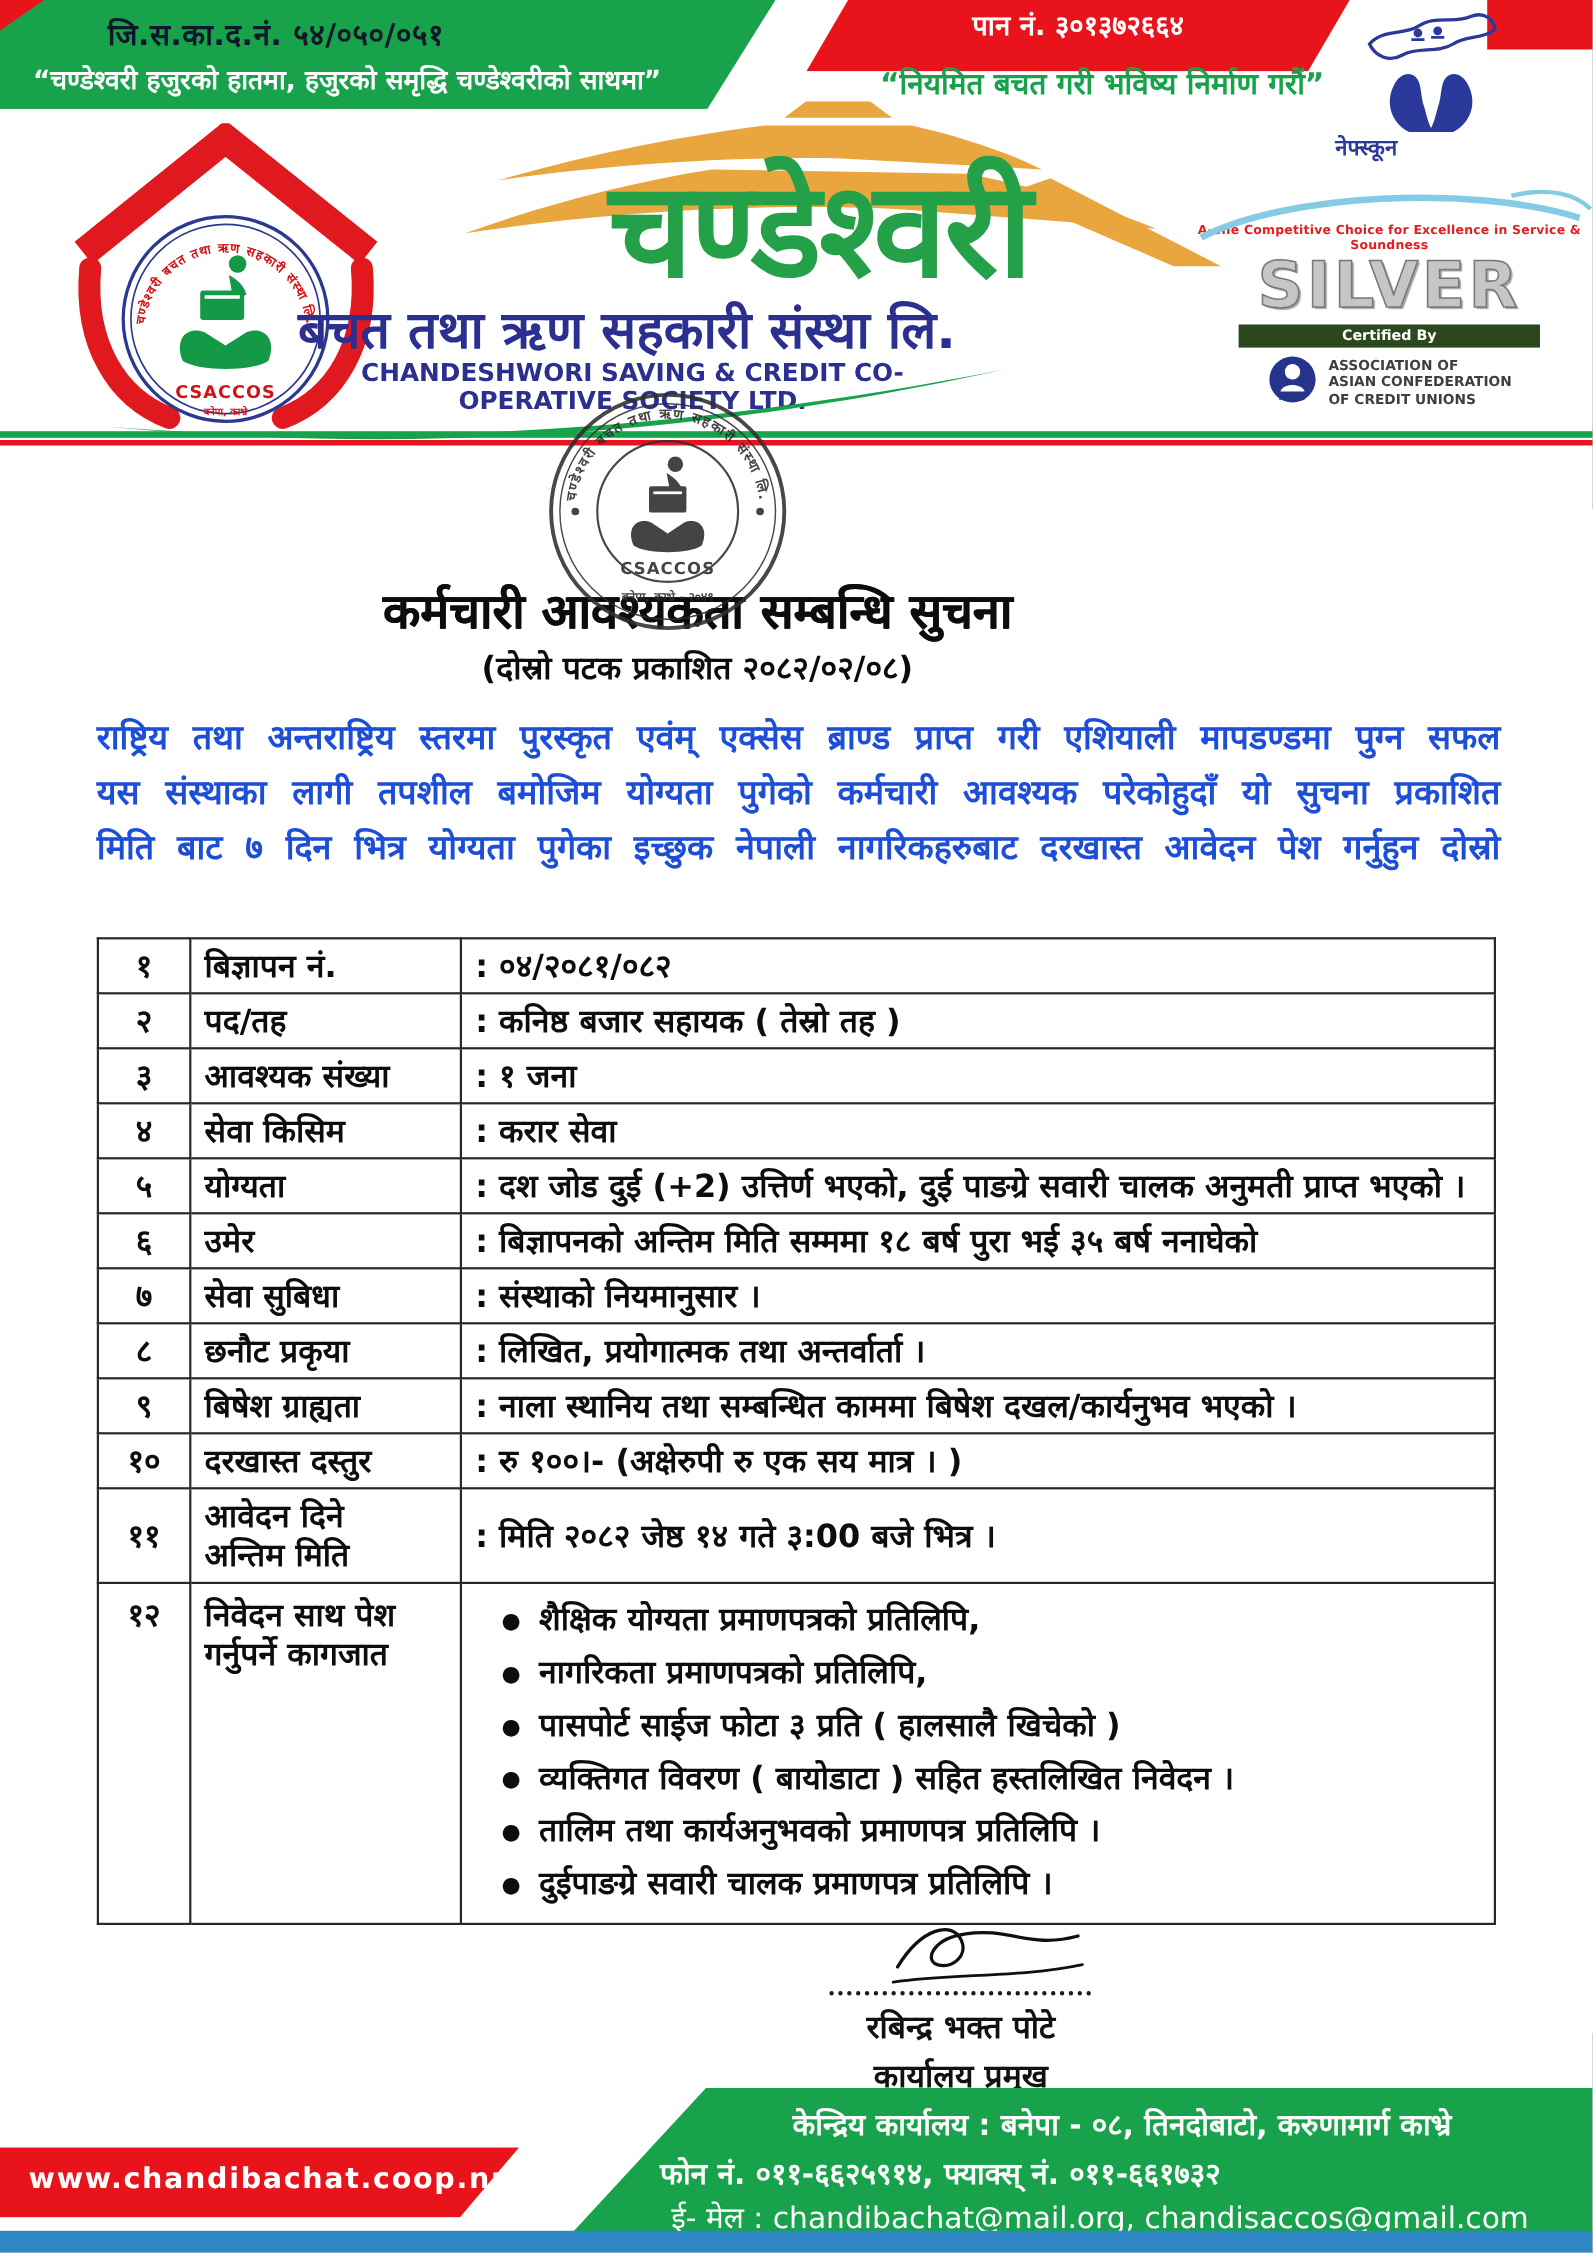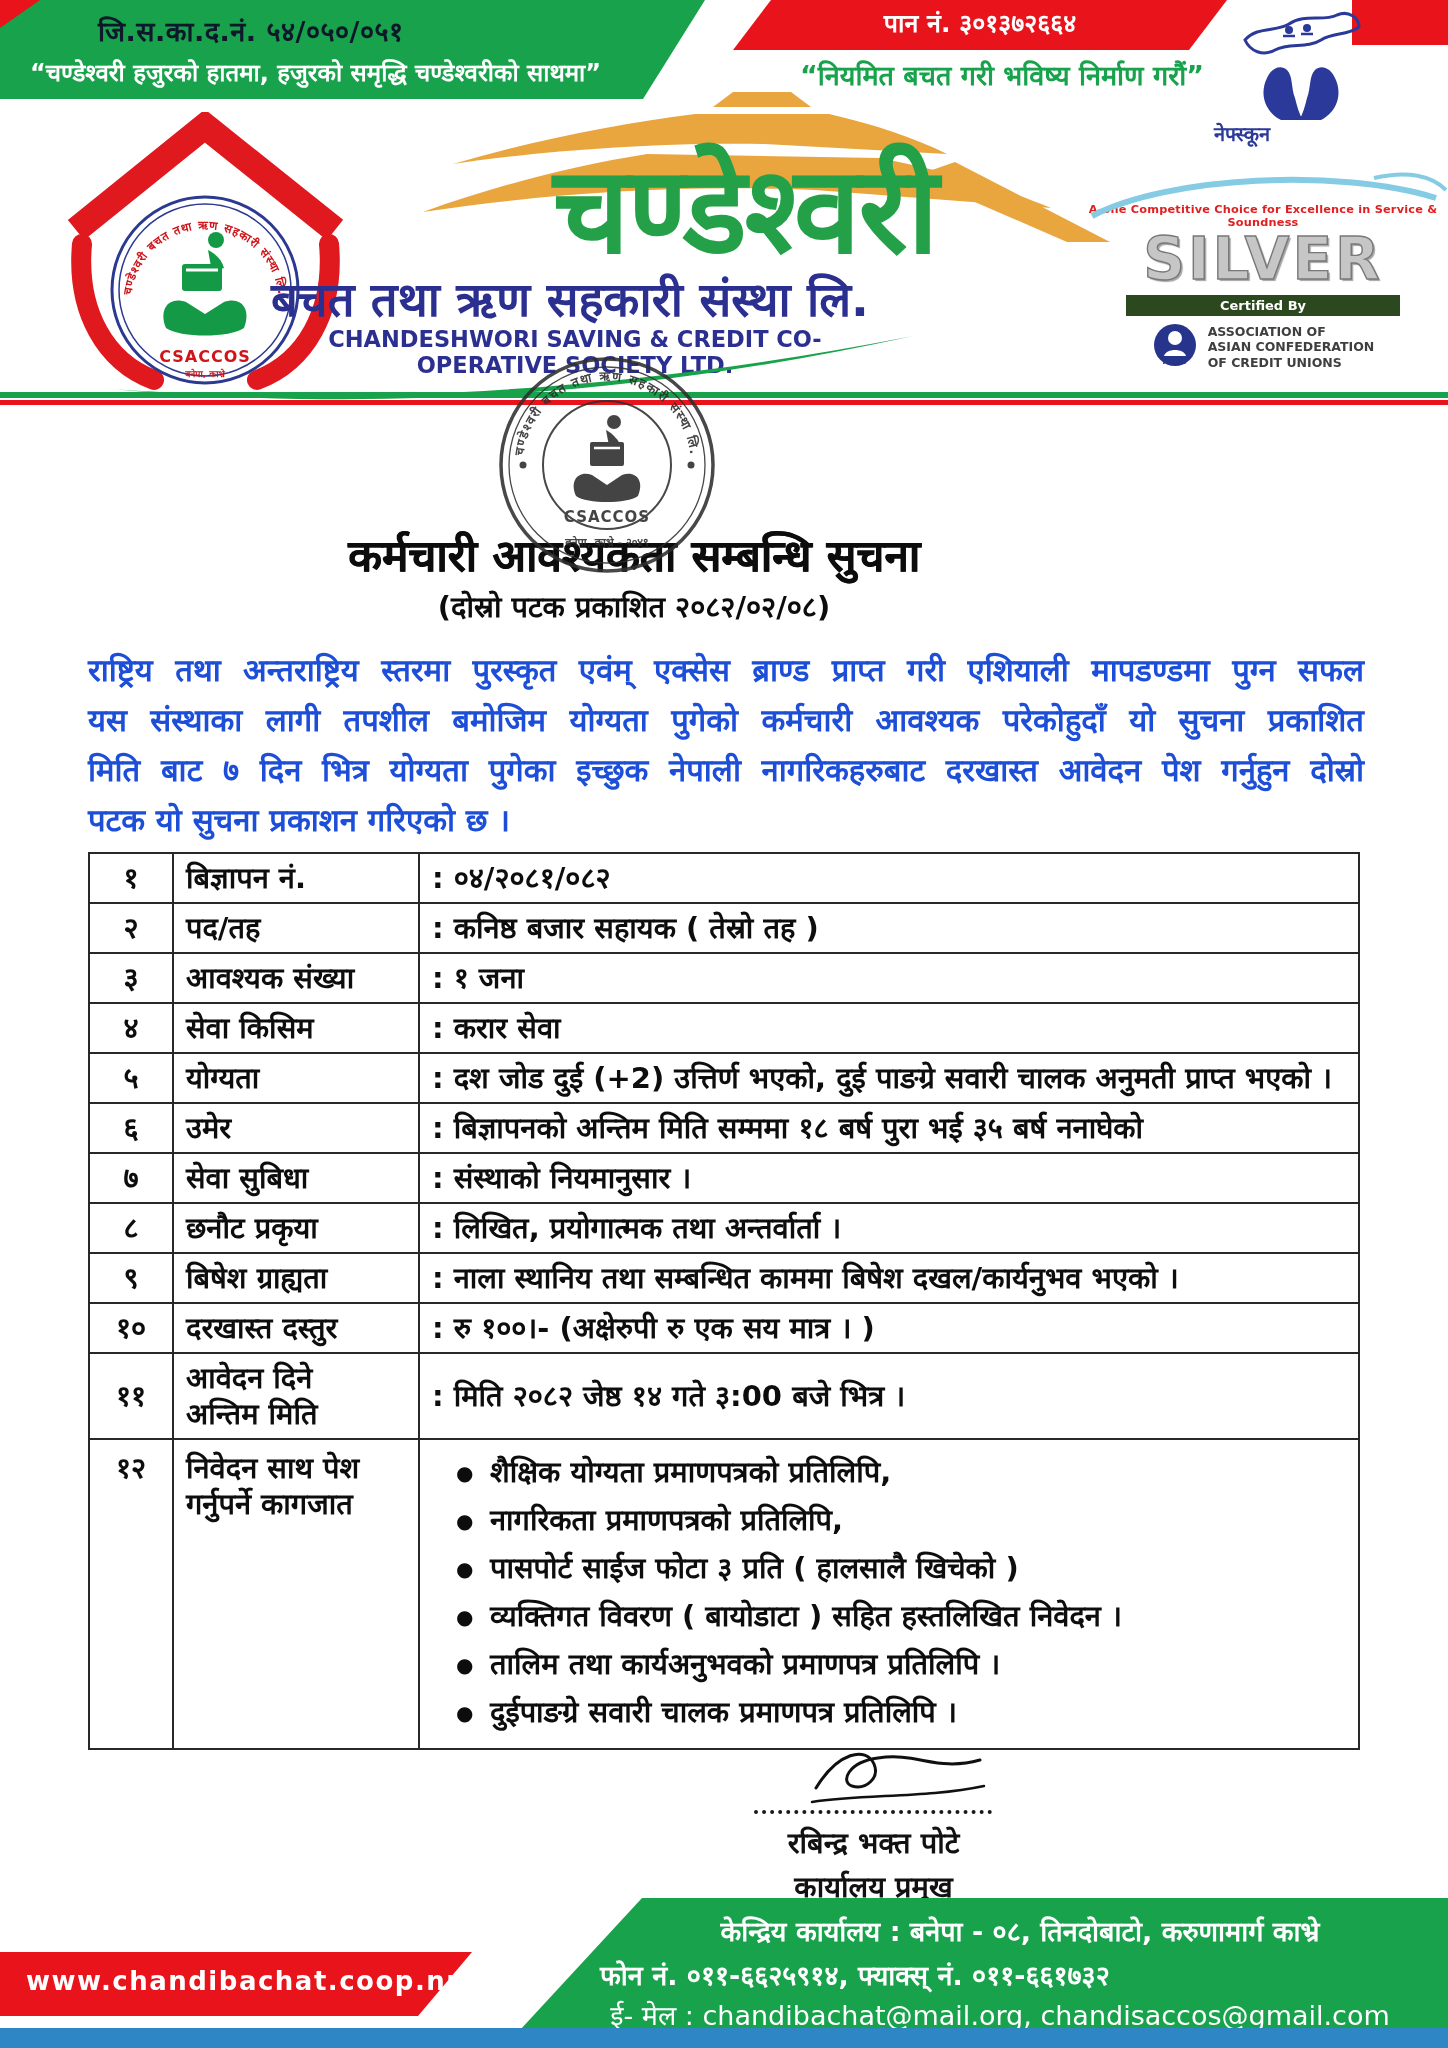--- a/index.html
+++ b/index.html
@@ -7,21 +7,21 @@
         font-family:"DejaVu Sans",sans-serif;font-weight:700;color:#111;}
   .abs{position:absolute;}
 
   
   .hdr-green{left:0;top:0;width:705px;height:99px;background:#17a24b;
              clip-path:polygon(0 0,100% 0,calc(100% - 62px) 100%,0 100%);}
   .corner-red{left:0;top:0;width:40px;height:28px;background:#e8131b;
               clip-path:polygon(0 0,100% 0,0 100%);}
   .reg-no{left:98px;top:12px;color:#0f172a;font-size:27px;letter-spacing:.5px;}
   .slogan-left{left:30px;top:55px;color:#fff;font-size:24px;}
-  .hdr-red-pan{left:733px;top:0;width:494px;height:50px;background:#e8131b;
+  .hdr-red-pan{left:733px;top:0;width:494px;height:65px;background:#e8131b;
                clip-path:polygon(38px 0,100% 0,calc(100% - 38px) 100%,0 100%);
                color:#fff;font-size:25px;text-align:center;line-height:47px;}
   .slogan-right{left:762px;top:56px;width:480px;text-align:center;color:#17a24b;font-size:27px;}
   .hdr-red-right{left:1352px;top:0;width:96px;height:45px;background:#e8131b;}
   .nefscun{left:1237px;top:2px;}
   .nefscun-label{left:1167px;top:120px;width:150px;text-align:center;color:#2b3a9a;font-size:20px;}
 
   
   .house-logo{left:58px;top:112px;}
   .pagoda{left:395px;top:92px;}
@@ -216,21 +216,20 @@
     </svg>
   </div>
 
   <div class="abs notice-title">कर्मचारी आवश्यकता सम्बन्धि सुचना</div>
   <div class="abs notice-subtitle">(दोस्रो पटक प्रकाशित २०८२/०२/०८)</div>
 
   <div class="abs body-par">
     <div class="ln">राष्ट्रिय तथा अन्तराष्ट्रिय स्तरमा पुरस्कृत एवंम् एक्सेस ब्राण्ड प्राप्त गरी एशियाली मापडण्डमा पुग्न सफल</div>
     <div class="ln">यस संस्थाका लागी तपशील बमोजिम योग्यता पुगेको कर्मचारी आवश्यक परेकोहुदाँ यो सुचना प्रकाशित</div>
     <div class="ln">मिति बाट ७ दिन भित्र योग्यता पुगेका इच्छुक नेपाली  नागरिकहरुबाट दरखास्त आवेदन पेश गर्नुहुन दोस्रो</div>
-    <div class="ln last">पटक यो सुचना प्रकाशन गरिएको छ ।</div>
   </div>
 
   <table class="notice">
     <tbody>
         <tr>
       <td class="c-num">१</td>
       <td class="c-label">बिज्ञापन नं.</td>
       <td>: ०४/२०८१/०८२</td>
     </tr>
     <tr>

